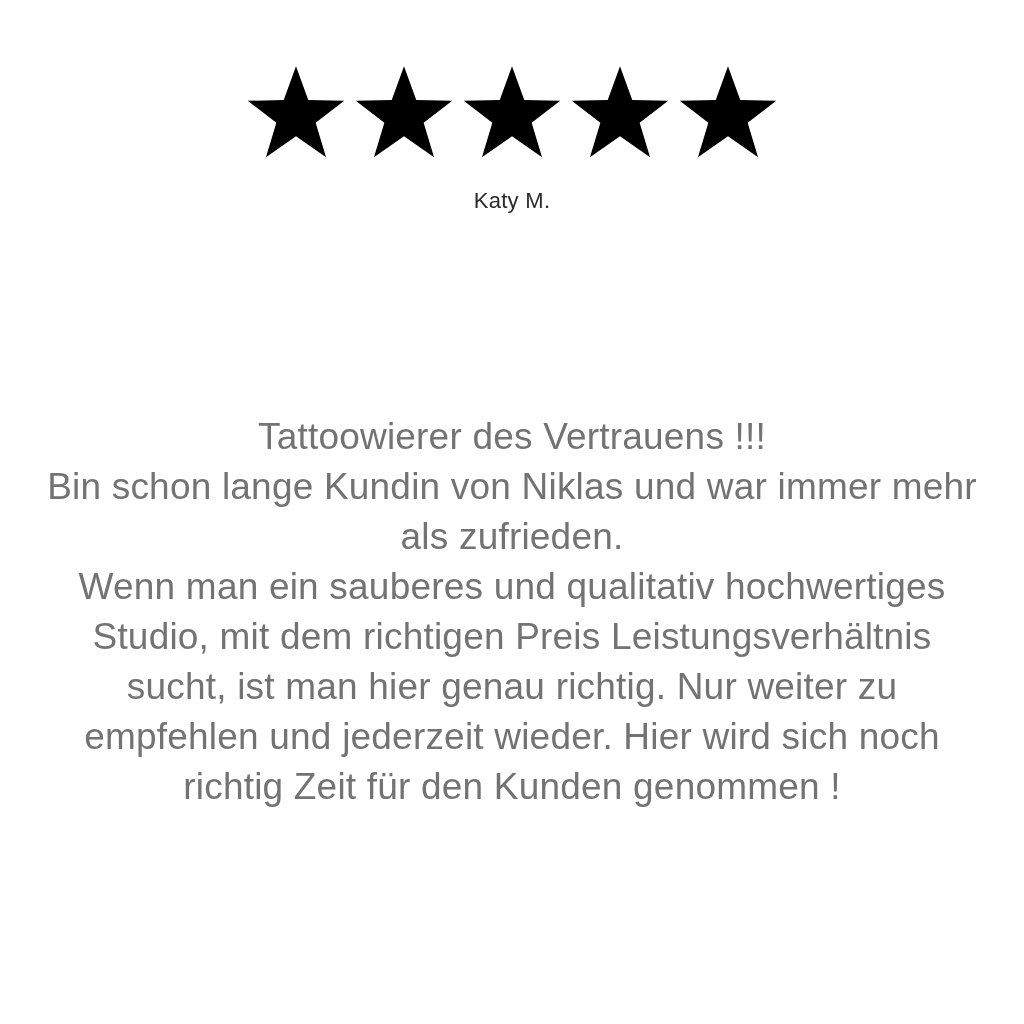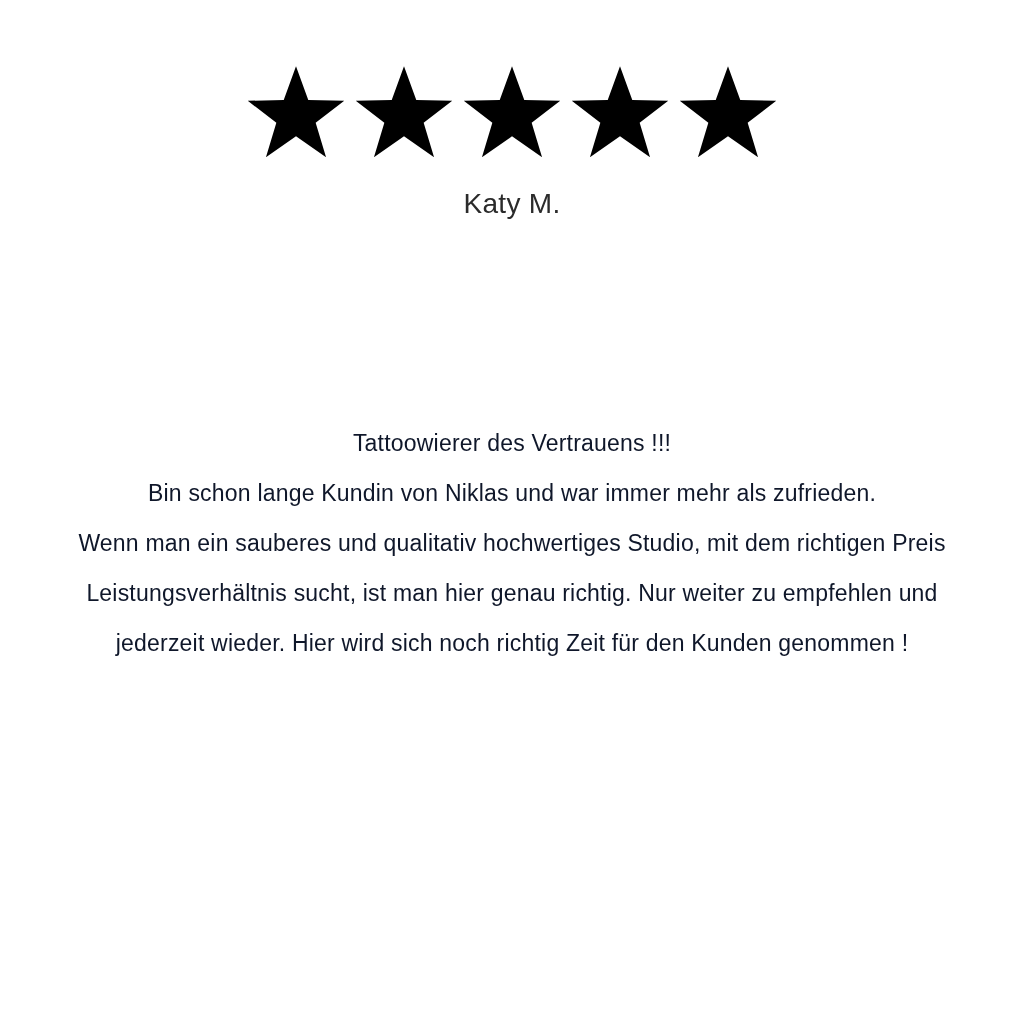--- a/index.html
+++ b/index.html
@@ -36,32 +36,32 @@
     height: 104px;
     color: #000000;
   }
   .star svg {
     display: block;
     width: 104px;
     height: 104px;
   }
   .author {
     margin-top: 22px;
-    font-size: 28px;
+    font-size: 22px;
     color: #2b2b2b;
     letter-spacing: 0.3px;
     font-weight: 400;
   }
   .body-text {
     margin-top: 198px;
     width: 930px;
     text-align: center;
-    font-size: 23px;
+    font-size: 37px;
     line-height: 50px;
-    color: #0f172a;
+    color: #737373;
     letter-spacing: 0.2px;
     font-weight: 400;
     white-space: pre-line;
   }
 </style>
 </head>
 <body>
 
 <div class="review-card">
 

